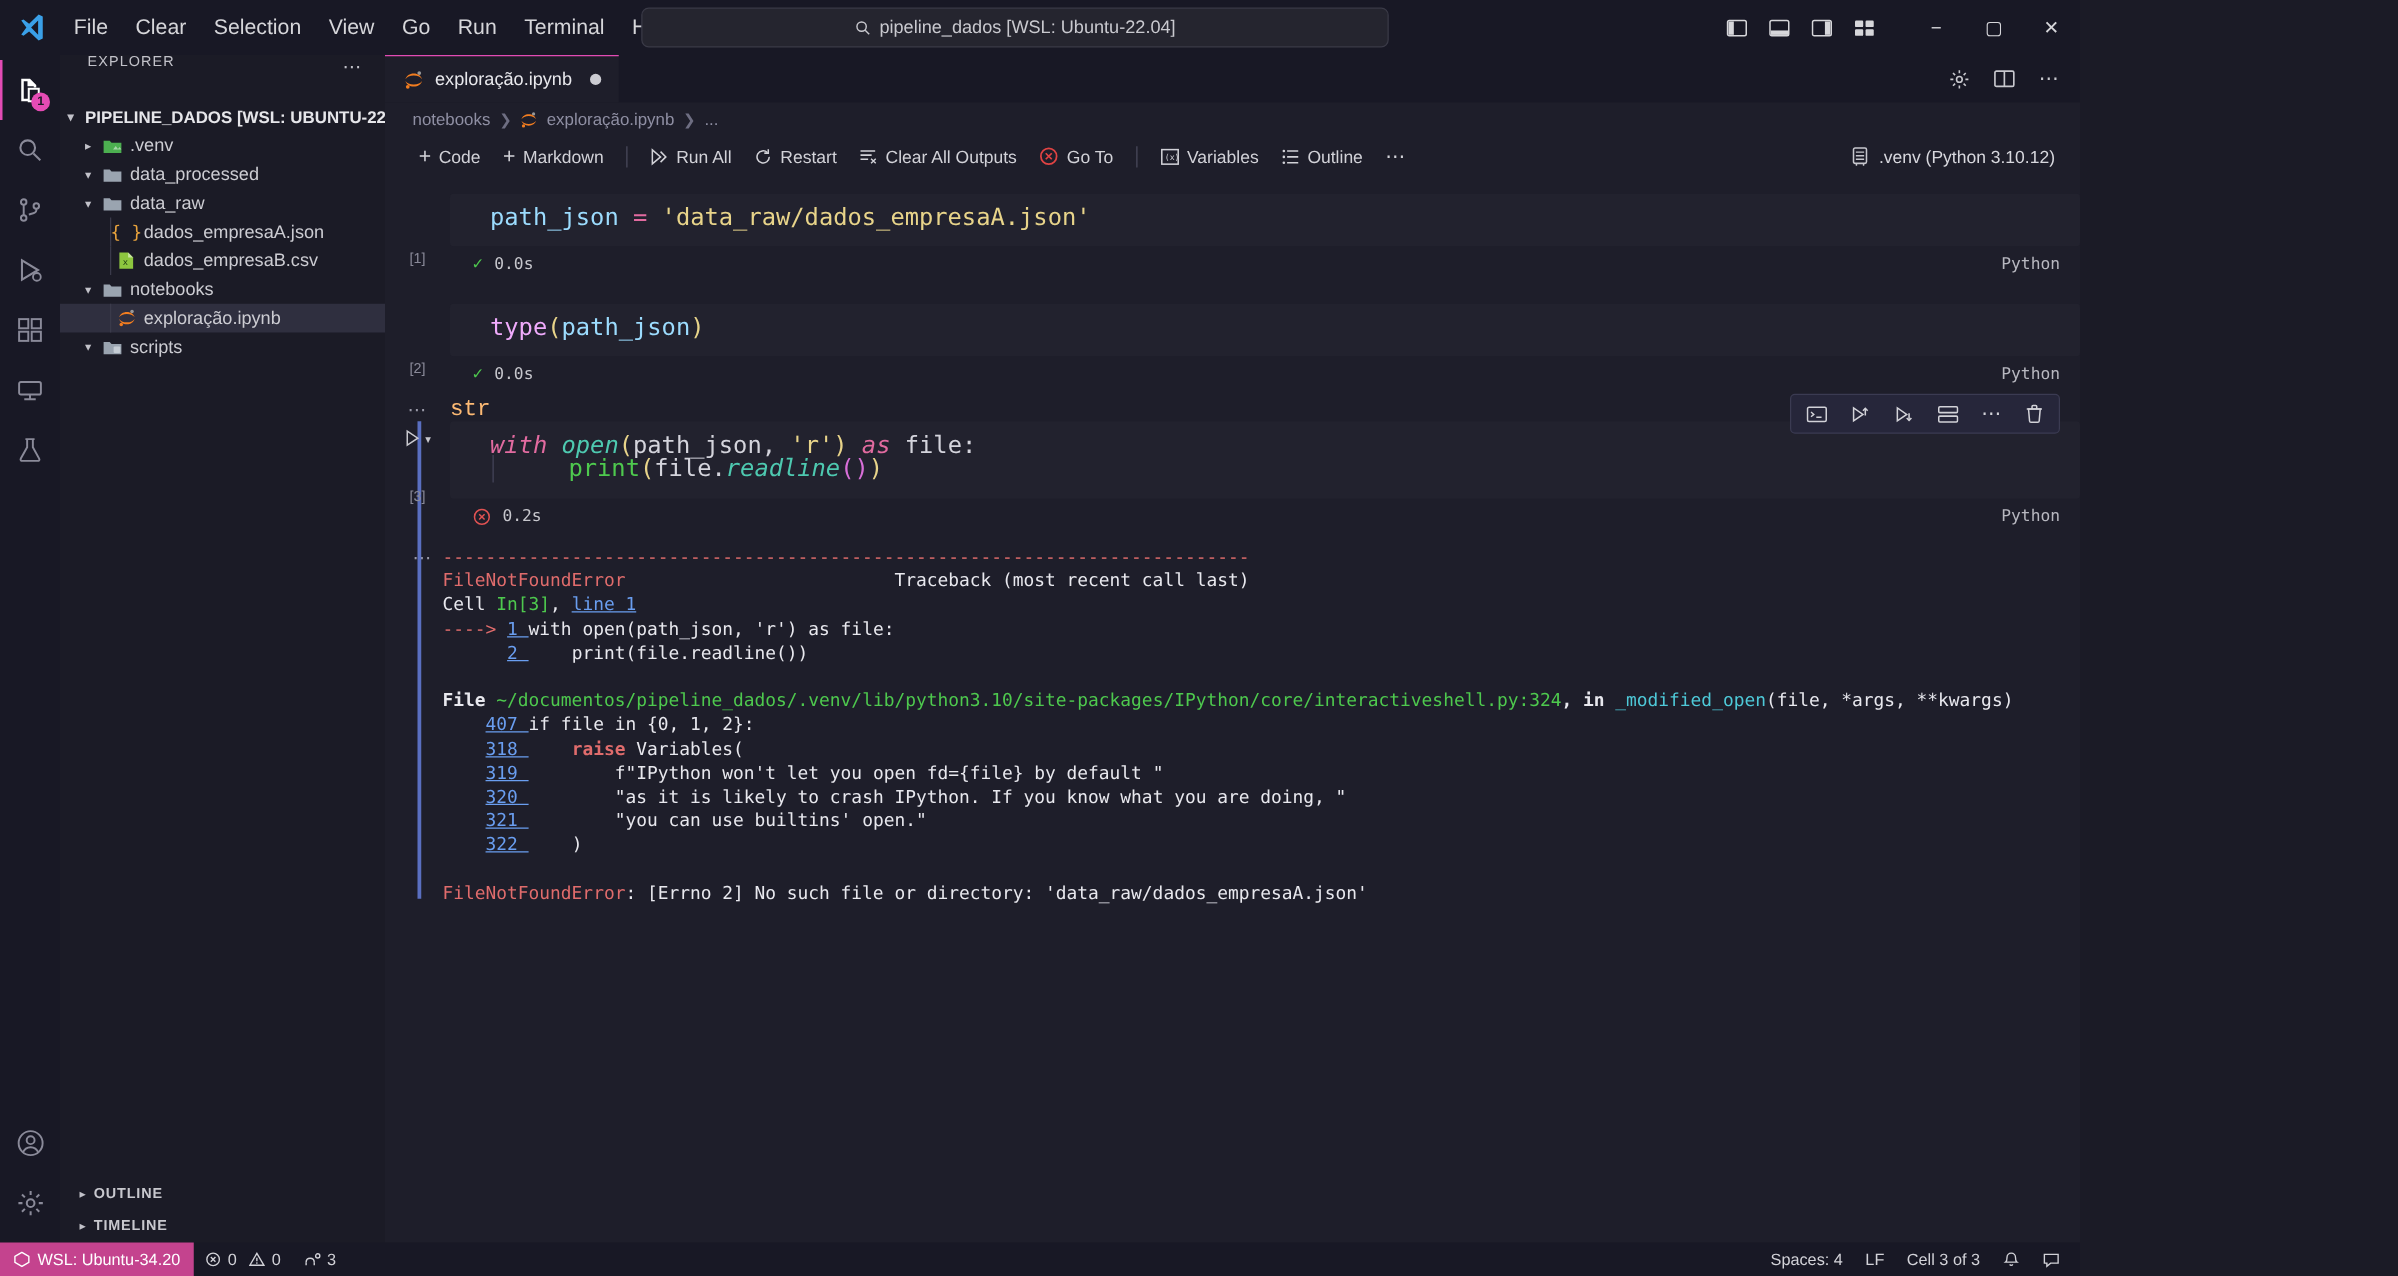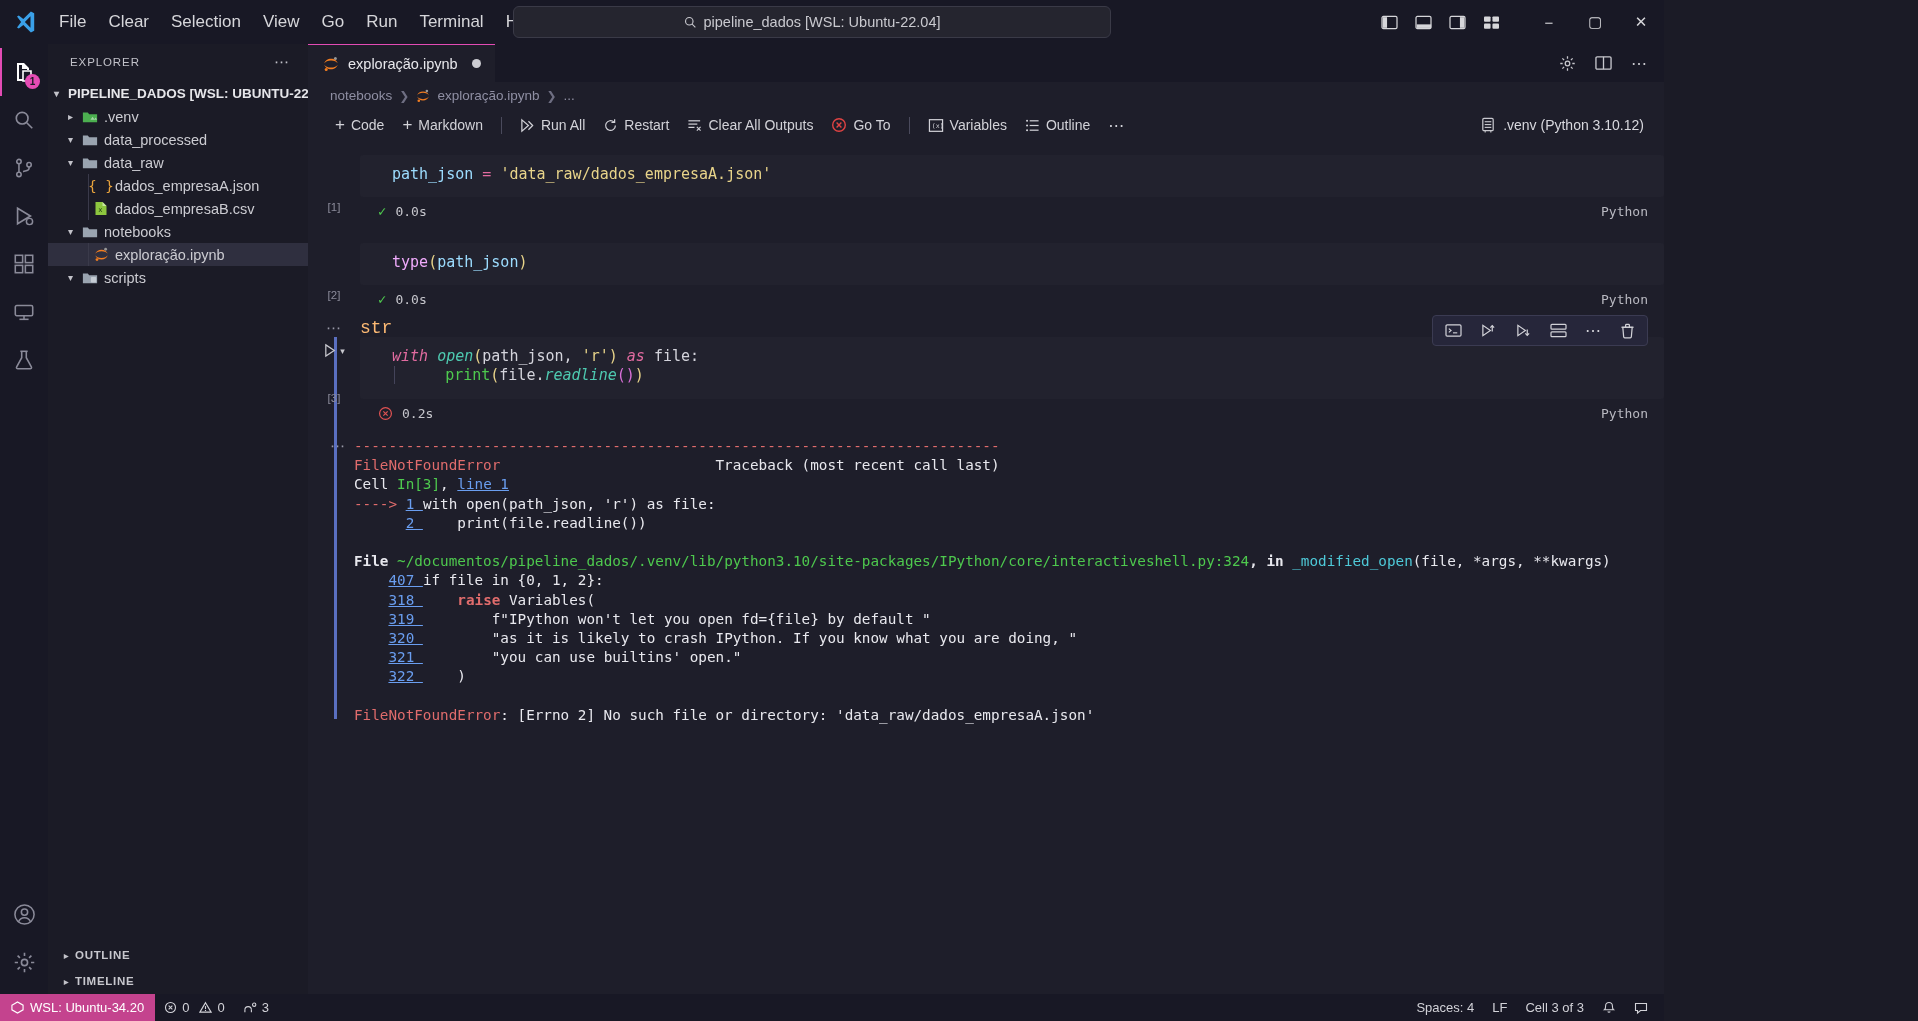--- a/index.html
+++ b/index.html
@@ -55,21 +55,21 @@
   .act-badge {
     position: absolute; right: 8px; bottom: 7px; min-width: 15px; height: 15px;
     border-radius: 8px; background: #e54bb4; color: #1a1a24;
     font-size: 10px; display: flex; align-items: center; justify-content: center; font-weight: bold;
   }
   .act-spacer { flex: 1; }
 
   
   .sidebar { width: 260px; flex: 0 0 260px; background: #1b1b26; display: flex; flex-direction: column; }
   .sb-header {
-    height: 35px; display: flex; align-items: center; justify-content: space-between;
+    height: 35px; display: flex; justify-content: space-between;
     padding: 0 18px 0 22px;
     gap: 32px;
   }
   .sb-title { font-size: 11.5px; letter-spacing: .9px; color: #c2c2c9; }
   .sb-dots { color: #c2c2c9; font-size: 15px; letter-spacing: 1px; }
   .tree { flex: 1; overflow: hidden; padding-top: 3px; }
   .trow {
     height: 23px; display: flex; align-items: center; font-size: 14.5px; color: #ccccd2;
     padding-right: 6px; white-space: nowrap; position: relative;
   }
@@ -120,21 +120,21 @@
     width: 52px; flex: 0 0 52px; display: flex; flex-direction: column;
     align-items: center; padding-top: 6px; position: relative;
   }
   .run-btn { color: #c8c8ce; font-size: 15px; display: flex; align-items: center; gap: 2px; }
   .exec-count { font-size: 11.5px; color: #8a8a99; }
   .cell-body { flex: 1; min-width: 0; }
   .code-box {
     background: #22222e; border-radius: 3px; padding: 10px 0 0 0; position: relative;
   }
   .code-line {
-    font-family: "DejaVu Sans Mono", monospace; font-size: 15px; line-height: 19px;
+    font-family: "DejaVu Sans Mono", monospace; font-size: 19px; line-height: 19px;
     padding-left: 32px; white-space: pre; color: #d4d4dc;
   }
   .statusrow {
     display: flex; align-items: center; gap: 9px; height: 28px; padding-left: 18px;
     font-size: 13px; color: #c6c6cc; font-family: "DejaVu Sans Mono", monospace;
   }
   .ok-check { color: #4ec94e; font-size: 14px; }
   .err-x { color: #e05252; font-size: 14px; }
   .lang-tag {
     position: absolute; right: 16px; bottom: 6px; font-size: 13px; color: #b8b8c0;

